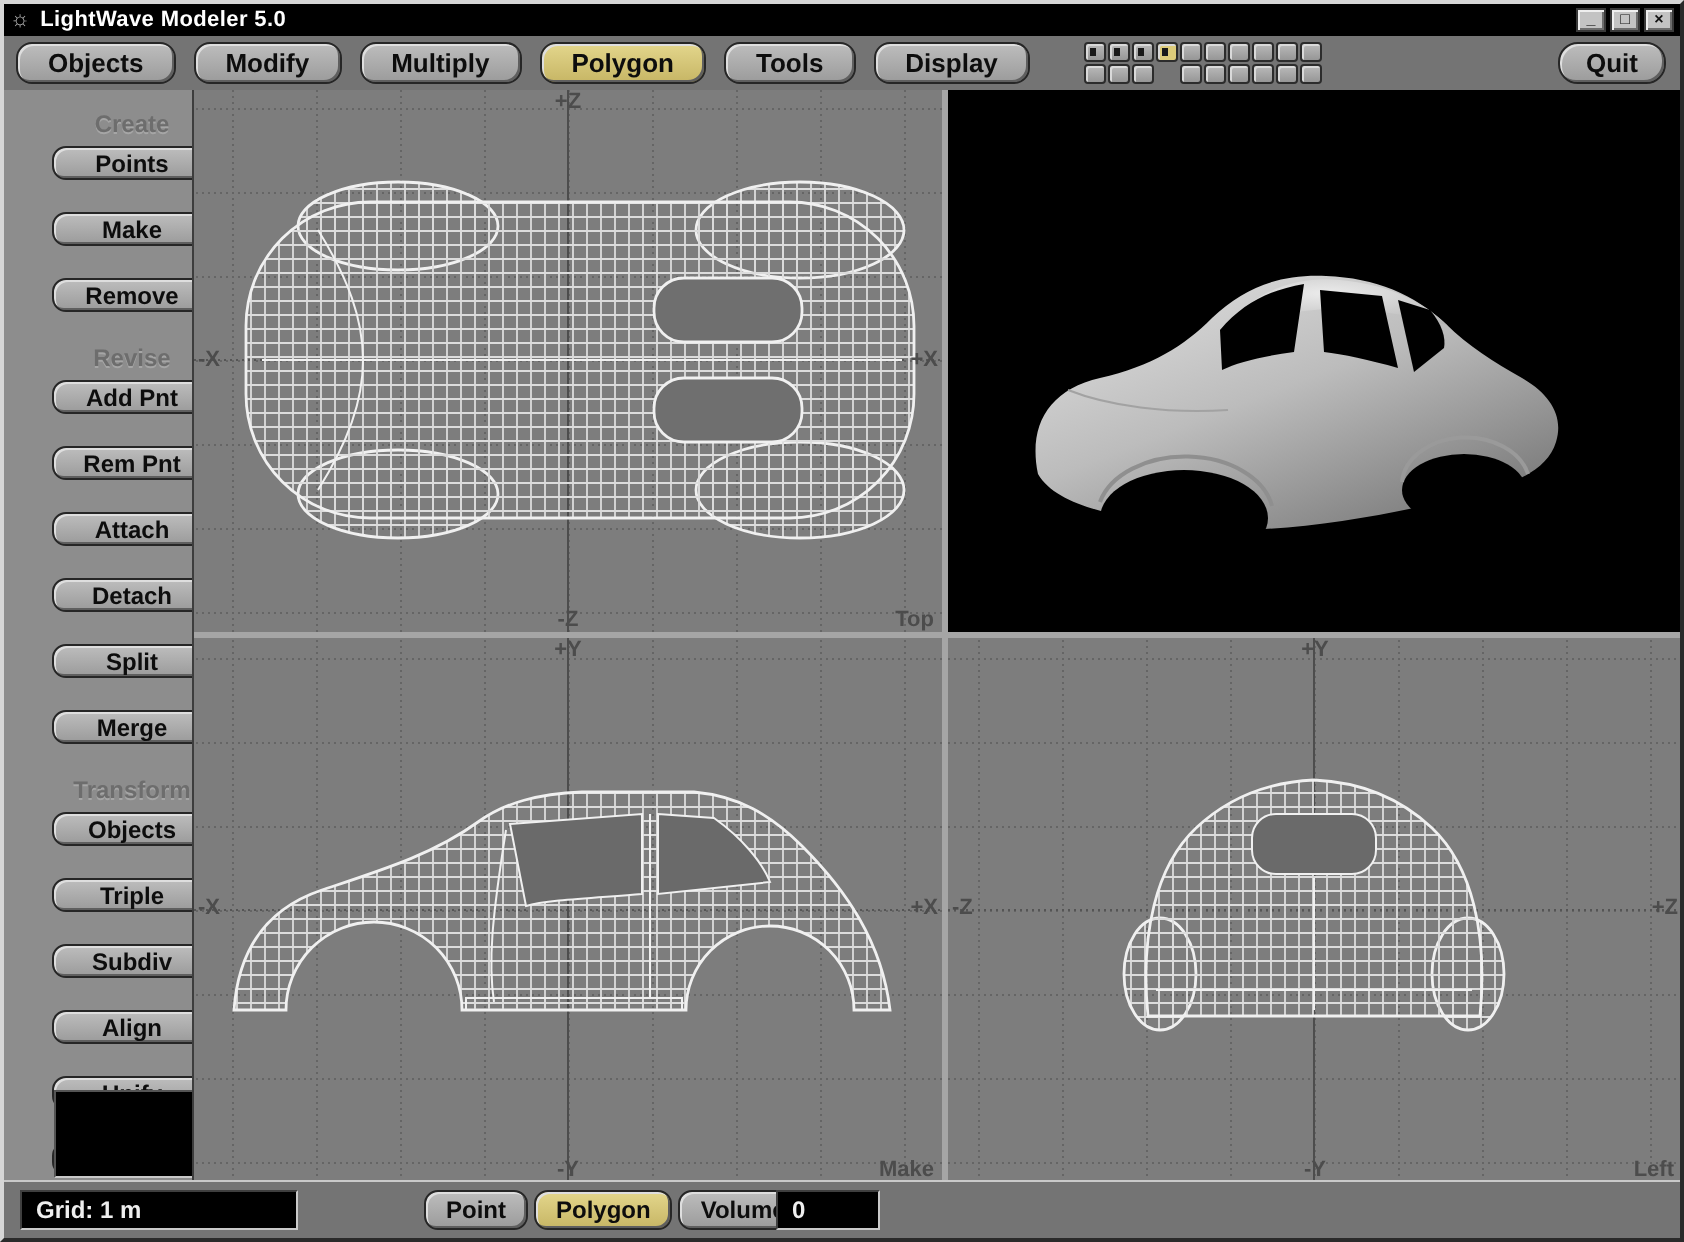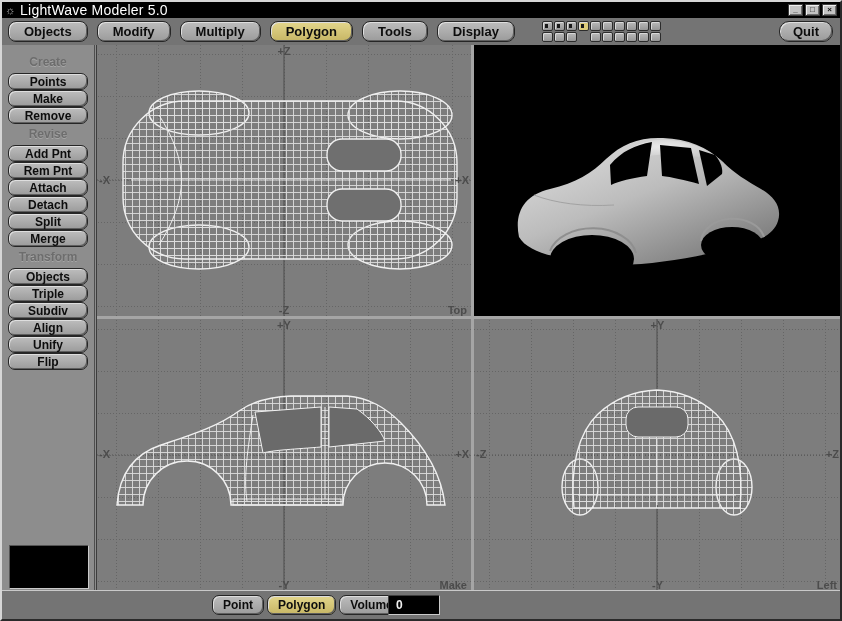--- a/index.html
+++ b/index.html
@@ -13,21 +13,21 @@
     border-right:2px solid #2a2a2a; border-bottom:2px solid #2a2a2a;
     outline:1px solid #000;
   }
 
   
   .titlebar {
     position:absolute; left:0; top:0; right:0; height:16px;
     background:#000; display:flex; align-items:center; gap:5px; padding:0 3px;
   }
   .app-icon { color:#b9b9b9; font-size:11px; line-height:11px; }
-  .title-text { color:#fff; font-size:14px; font-weight:normal; letter-spacing:.2px; }
+  .title-text { color:#fff; font-size:11px; font-weight:bold; letter-spacing:.2px; }
   .winctl { margin-left:auto; display:flex; gap:2px; }
   .winbtn {
     width:15px; height:12px; background:#c3c3c3; color:#111;
     border:1px solid #3a3a3a; box-shadow:inset 1px 1px 0 #efefef, inset -1px -1px 0 #6d6d6d;
     font-size:8px; line-height:9px; text-align:center; font-weight:bold;
   }
 
   
   .btn {
     background:linear-gradient(180deg,#bdbdbd,#9b9b9b);
@@ -60,28 +60,28 @@
     box-shadow:inset 1px 1px 0 #d9d9d9;
   }
   .bank-btn.st-dot::before, .bank-btn.st-active::before {
     content:""; position:absolute; left:2px; top:2px; width:3px; height:4px; background:#191919;
   }
   .bank-btn.st-active { background:#ddcc7a; }
   .bank-btn.st-empty { visibility:hidden; }
 
   
   .sidebar {
-    position:absolute; left:0; top:43px; width:93px; height:547px;
+    position:absolute; left:18px; top:43px; width:93px; height:547px;
     background:#8d8d8d; border-right:1px solid #4e4e4e; padding-top:7px;
   }
   .section-header {
     text-align:center; color:#6d6d6d; font-weight:bold; font-size:12px;
     text-shadow:0 1px 0 #a6a6a6; margin:3px 0 4px;
   }
-  .sidebar .btn { width:80px; height:17px; margin:0 auto 0; border-radius:7px; }
+  .sidebar .btn { width:80px; height:17px; margin:0 auto 16px; border-radius:7px; }
   .swatch {
     position:absolute; left:7px; bottom:3px; width:80px; height:44px; background:#000;
     border-top:1px solid #545454; border-left:1px solid #545454;
     border-bottom:1px solid #c9c9c9; border-right:1px solid #c9c9c9;
   }
 
   
   .vp-wrap {
     position:absolute; left:94px; top:43px; width:745px; height:547px;
     background:#a5a5a5; border-left:1px solid #3d3d3d;
@@ -310,20 +310,21 @@
       </svg>
       <span class="axis-label al-top">+Y</span>
       <span class="axis-label al-bottom">-Y</span>
       <span class="axis-label al-left">-Z</span>
       <span class="axis-label al-right">+Z</span>
       <span class="axis-label al-name">Left</span>
     </div>
   </div>
 
   <div class="statusbar">
+    <div class="readout grid-readout">Grid: 1 m</div>
     <div class="modes">
       <div class="btn st-normal">Point</div>
       <div class="btn st-active">Polygon</div>
       <div class="btn st-normal">Volume</div>
     </div>
     <div class="readout numeric-readout">0</div>
   </div>
 
 </div>
 

